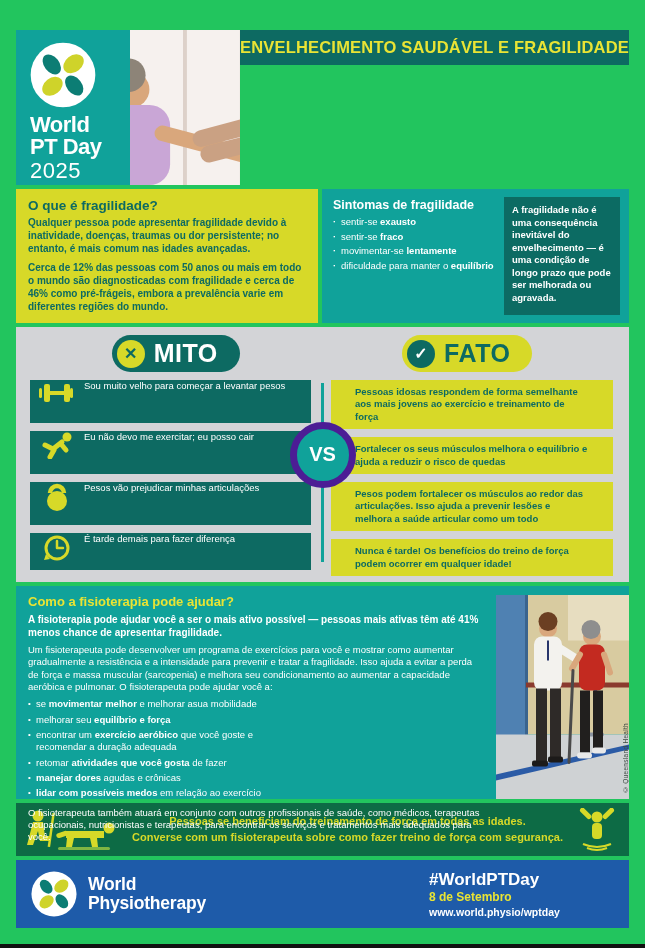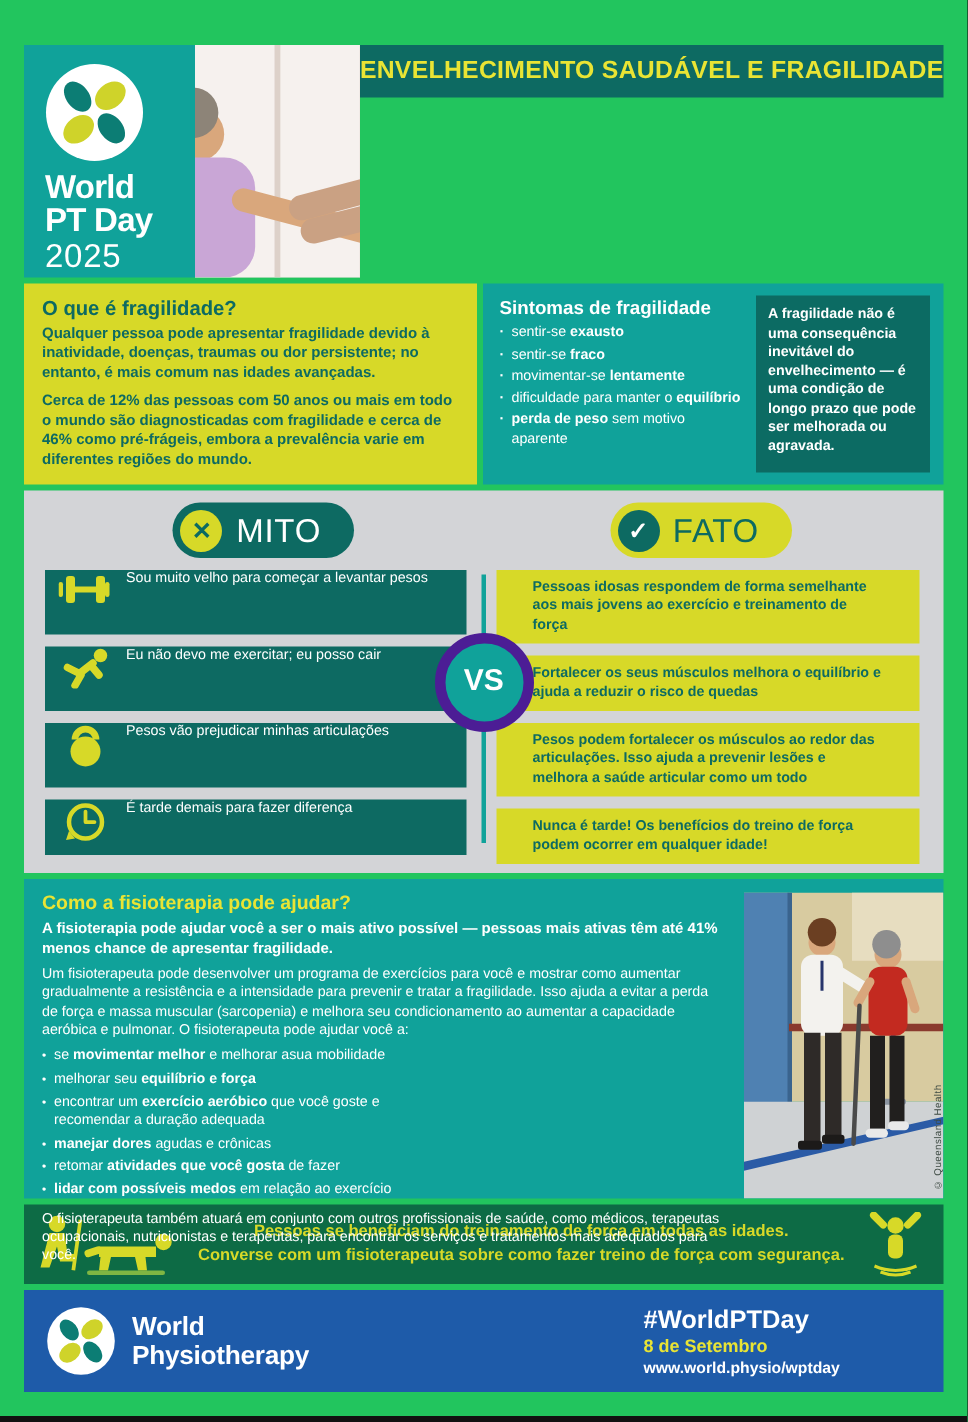--- a/index.html
+++ b/index.html
@@ -38,21 +38,21 @@
     box-sizing:border-box; padding:8px 16px 0 14px; }
   .pills-row { display:flex; height:37px; margin-bottom:8px; }
   .pill-half { width:50%; display:flex; justify-content:center; }
   .pill { display:inline-flex; align-items:center; gap:9px; border-radius:19px; padding:3px 22px 3px 5px; }
   .pill-mito { background:#0d6a62; }
   .pill-fato { background:#d7d928; }
   .badge { width:28px; height:28px; border-radius:50%; display:flex; align-items:center; justify-content:center;
     font-weight:bold; font-size:16px; }
   .badge-x { background:#d7d928; color:#0d6a62; }
   .badge-check { background:#0d6a62; color:#fff; }
-  .pill-label { font-weight:normal; font-size:22px; letter-spacing:0.5px; }
+  .pill-label { font-weight:bold; font-size:25px; letter-spacing:0.5px; }
   .pill-mito .pill-label { color:#fff; }
   .pill-fato .pill-label { color:#0d6a62; }
   .mf-columns { display:flex; justify-content:space-between; }
   .col-myths { width:281px; display:flex; flex-direction:column; gap:8px; }
   .myth-row { background:#0d6a62; border-radius:0; display:flex; align-items:flex-start; height:43px; }
   .myth-row:last-child { height:37px; }
   .myth-icon { width:54px; display:flex; justify-content:center; flex:0 0 auto; }
   .myth-text { flex:1; color:#fff; font-size:9.5px; line-height:1.3; padding-right:10px; }
   .col-facts { width:282px; display:flex; flex-direction:column; gap:8px; }
   .fact-box { background:#d7d928; color:#0d6a62; font-weight:bold; font-size:9.5px; line-height:1.3;
@@ -173,21 +173,20 @@
       <p>Cerca de 12% das pessoas com 50 anos ou mais em todo o mundo são diagnosticadas com fragilidade e cerca de 46% como pré-frágeis, embora a prevalência varie em diferentes regiões do mundo.</p>
     </div>
     <div class="symptoms-box">
       <div class="symptoms-list">
         <h2>Sintomas de fragilidade</h2>
         <ul>
           <li><span>sentir-se </span><b>exausto</b><span></span></li>
           <li><span>sentir-se </span><b>fraco</b><span></span></li>
           <li><span>movimentar-se </span><b>lentamente</b><span></span></li>
           <li><span>dificuldade para manter o </span><b>equilíbrio</b><span></span></li>
-          <li><span></span><b>perda de peso</b><span> sem motivo aparente</span></li>
         </ul>
       </div>
       <div class="note-box">A fragilidade não é uma consequência inevitável do envelhecimento — é uma condição de longo prazo que pode ser melhorada ou agravada.</div>
     </div>
   </div>
 
   <div class="mythfact">
     <div class="pills-row">
       <div class="pill-half">
         <div class="pill pill-mito">
@@ -265,22 +264,22 @@
     <h2>Como a fisioterapia pode ajudar?</h2>
     <p class="intro">A fisioterapia pode ajudar você a ser o mais ativo possível — pessoas mais ativas têm até 41% menos chance de apresentar fragilidade.</p>
     <p>Um fisioterapeuta pode desenvolver um programa de exercícios para você e mostrar como aumentar gradualmente a resistência e a intensidade para prevenir e tratar a fragilidade. Isso ajuda a evitar a perda de força e massa muscular (sarcopenia) e melhora seu condicionamento ao aumentar a capacidade aeróbica e pulmonar. O fisioterapeuta pode ajudar você a:</p>
     <div class="phys-bullets">
       <ul class="left">
         <li><span>se </span><b>movimentar melhor</b><span> e melhorar asua mobilidade</span></li>
         <li><span>melhorar seu </span><b>equilíbrio e força</b><span></span></li>
         <li><span>encontrar um </span><b>exercício aeróbico</b><span> que você goste e recomendar a duração adequada</span></li>
       </ul>
       <ul class="right">
+        <li><span>retomar </span><b>atividades que você gosta</b><span> de fazer</span></li>
         <li><span></span><b>manejar dores</b><span> agudas e crônicas</span></li>
-        <li><span>retomar </span><b>atividades que você gosta</b><span> de fazer</span></li>
         <li><span></span><b>lidar com possíveis medos</b><span> em relação ao exercício</span></li>
       </ul>
     </div>
     <p>O fisioterapeuta também atuará em conjunto com outros profissionais de saúde, como médicos, terapeutas ocupacionais, nutricionistas e terapeutas, para encontrar os serviços e tratamentos mais adequados para você.</p>
     <div class="physio-photo">
       <svg viewBox="0 0 133 205" preserveAspectRatio="xMidYMid slice">
         <rect x="0" y="0" width="133" height="140" fill="#d8cba0"></rect>
         <rect x="72" y="0" width="61" height="46" fill="#e7ddc0"></rect>
         <rect x="0" y="0" width="30" height="150" fill="#4f81b2"></rect>
         <rect x="29" y="0" width="3" height="150" fill="#3a648e"></rect>

